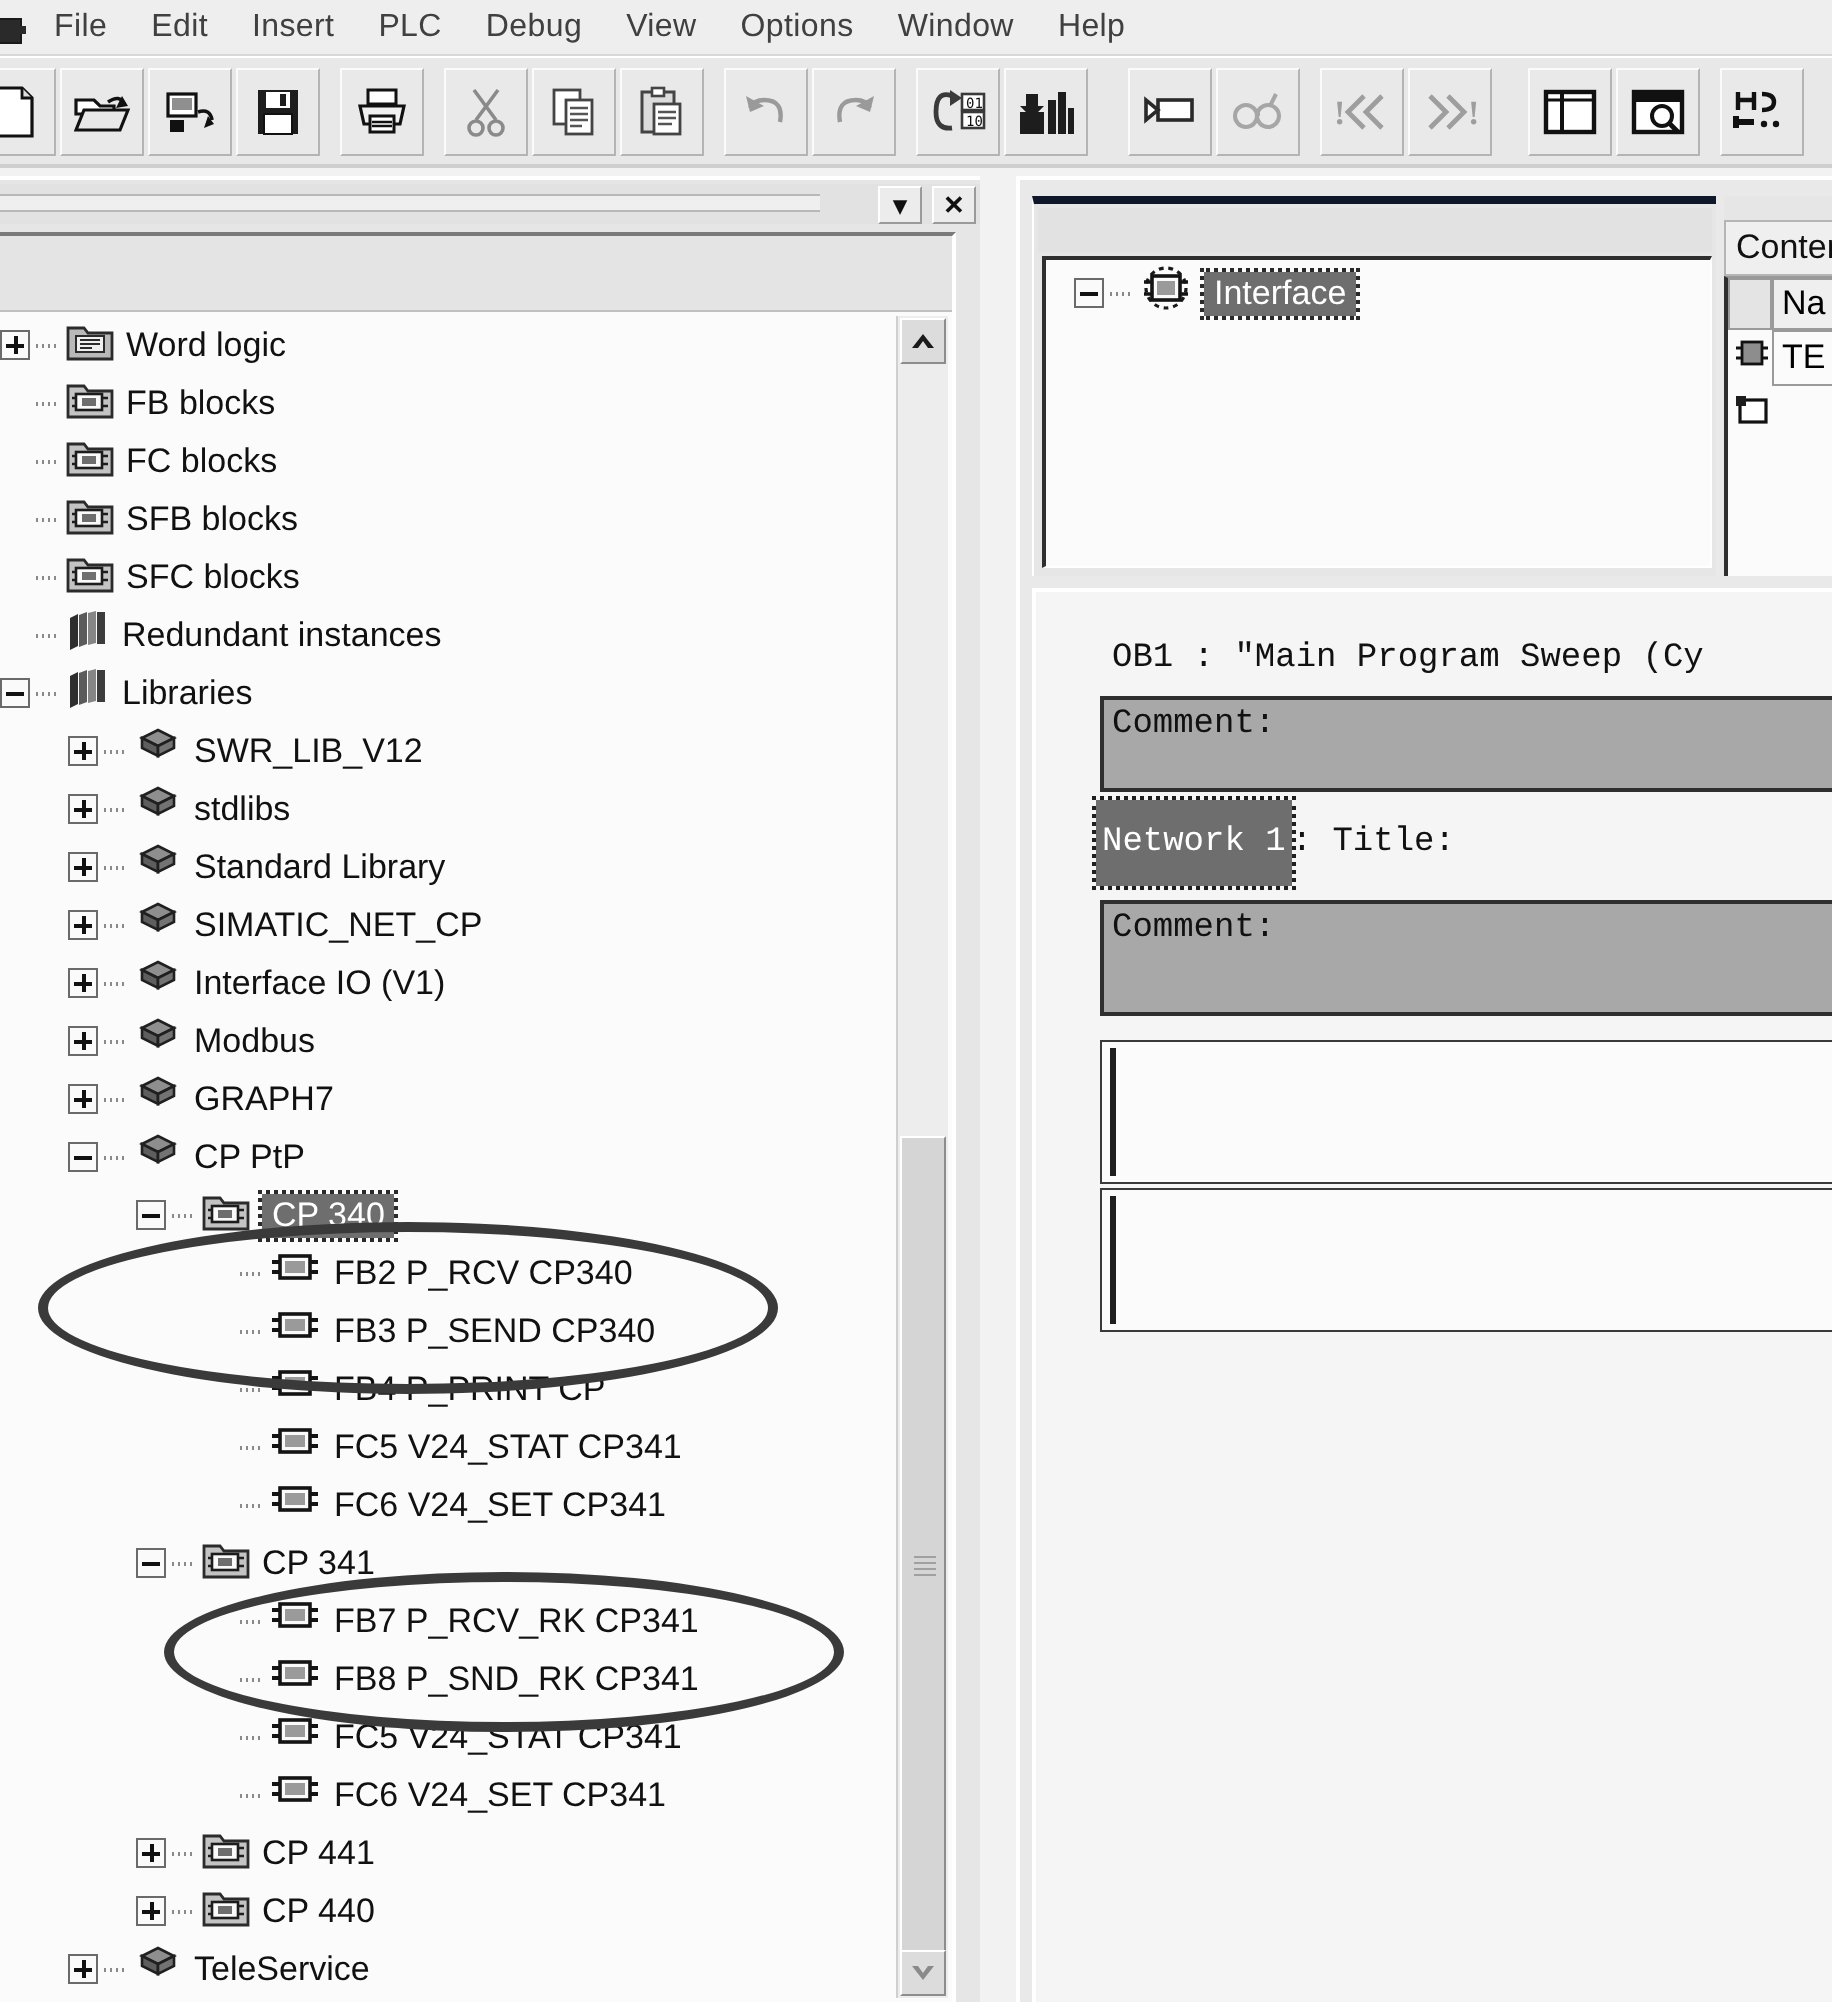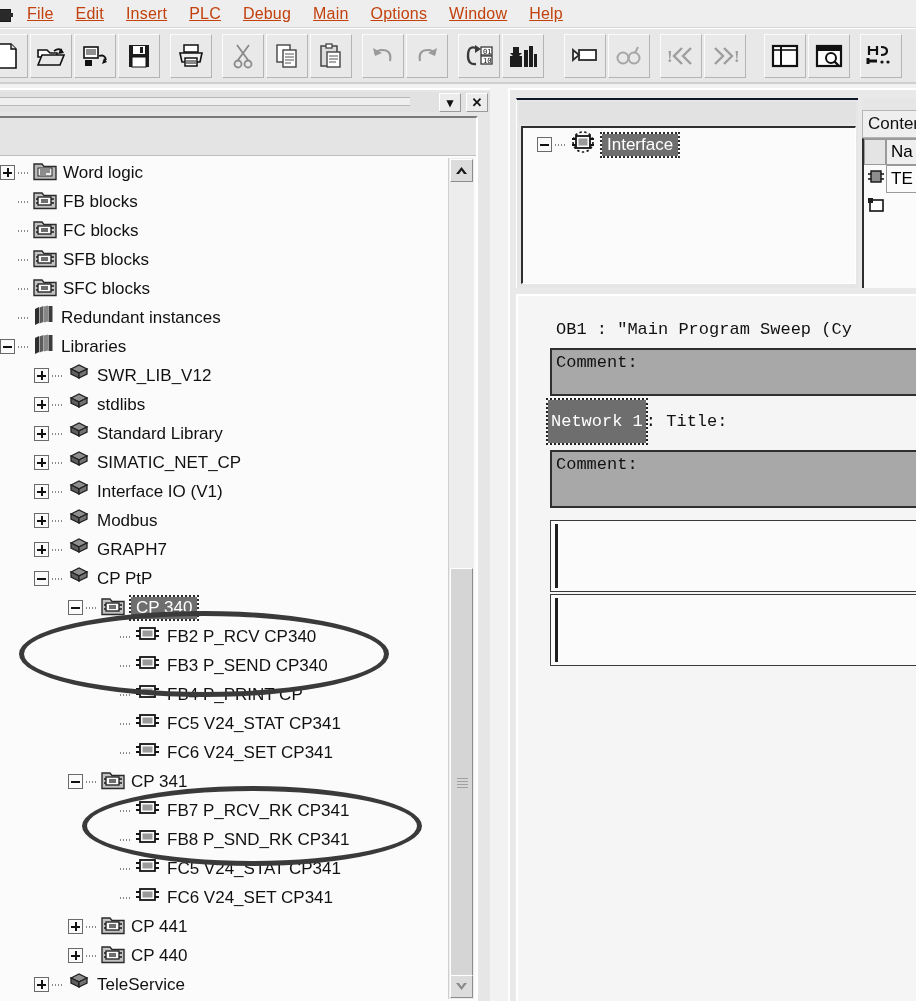--- a/index.html
+++ b/index.html
@@ -26,23 +26,22 @@
   .sysicon::before {
     content: ""; position: absolute; left: 2px; top: 3px;
     width: 11px; height: 11px; background: #2a2a2a;
     border: 1px solid #1a1a1a;
   }
   .sysicon::after {
     content: ""; position: absolute; left: 12px; top: 7px;
     width: 5px; height: 4px; background: #2a2a2a;
   }
   .menuitem {
-    font-size: 16px; color: #c2410c; padding: 2px 11px; white-space: nowrap;
+    font-size: 16px; color: #404040; padding: 2px 11px; white-space: nowrap;
     letter-spacing: .2px;
-    text-decoration: underline;
   }
 
   
   .toolbar {
     position: absolute; left: 0; top: 28px; width: 916px; height: 56px;
     background: #e8e8e8;
     border-top: 1px solid #ffffff;
     border-bottom: 2px solid #cfcfcf;
     display: flex; align-items: center; padding-left: 0px;
   }
@@ -169,21 +168,21 @@
   
   .rightwin {
     position: absolute; left: 508px; top: 88px; width: 412px; height: 913px;
     background: #e9e9e9;
     border-top: 2px solid #ffffff;
     border-left: 2px solid #ffffff;
   }
   .iface-panel {
     position: absolute; left: 6px; top: 8px; width: 342px; height: 190px;
     background: #e6e6e6;
-    border-top: 2px solid #0f172a; border-left: 1px solid #ffffff;
+    border-top: 4px solid #0f172a; border-left: 1px solid #ffffff;
   }
   .iface-head { position: absolute; left: 2px; top: 2px; right: 2px; height: 22px; background: #e2e2e2; }
   .iface-inner {
     position: absolute; left: 4px; top: 26px; right: 2px; bottom: 4px;
     background: #fbfbfb;
     border-top: 2px solid #2f2f2f; border-left: 2px solid #2f2f2f;
     border-right: 1px solid #ffffff; border-bottom: 1px solid #ffffff;
     overflow: hidden;
   }
   .contents-panel {
@@ -247,21 +246,21 @@
 
 <div id="app">
 
   <div class="menubar">
     <span class="sysicon"></span>
     <span class="menuitem">File</span>
     <span class="menuitem">Edit</span>
     <span class="menuitem">Insert</span>
     <span class="menuitem">PLC</span>
     <span class="menuitem">Debug</span>
-    <span class="menuitem">Main</span>
+    <span class="menuitem">View</span>
     <span class="menuitem">Options</span>
     <span class="menuitem">Window</span>
     <span class="menuitem">Help</span>
   </div>
 
   <div class="toolbar">
 
     <div class="tbtn" style="margin-left:-14px;">
       <span>
         <svg width="24" height="26" viewBox="0 0 24 26">

